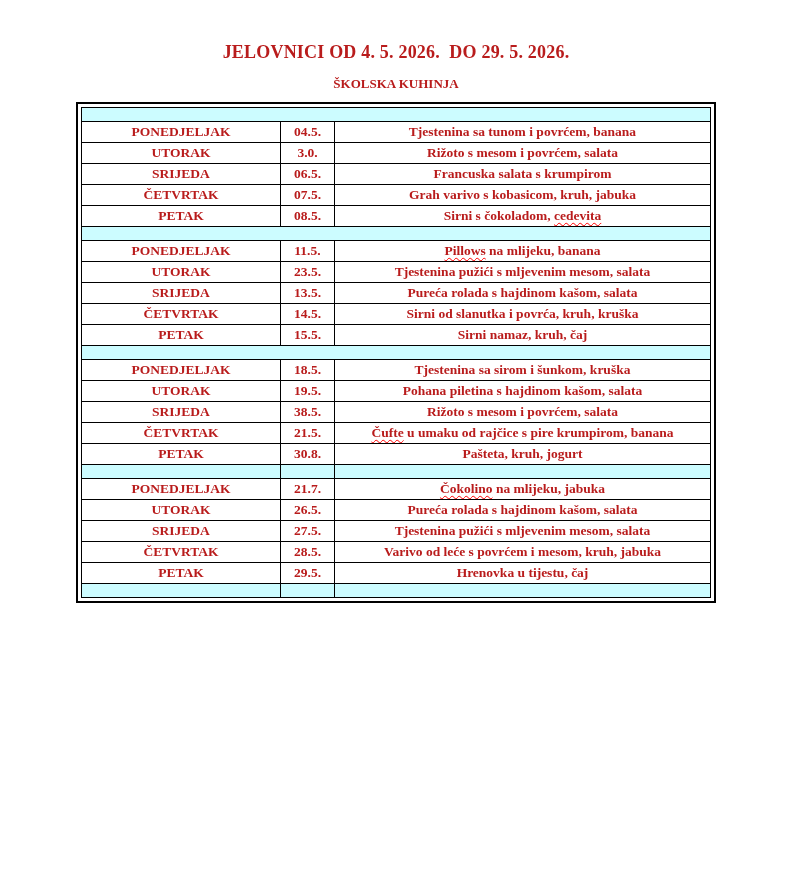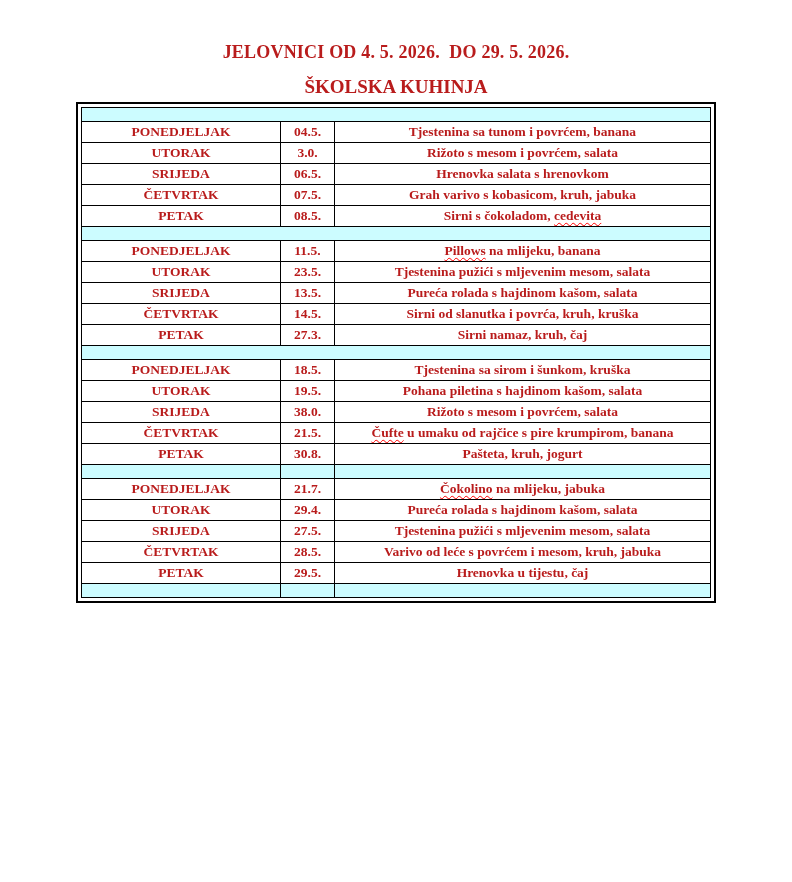--- a/index.html
+++ b/index.html
@@ -17,26 +17,26 @@
     padding-top: 42px;
     text-align: center;
     font-size: 18px;
     font-weight: 700;
     letter-spacing: 0.2px;
     white-space: pre;
   }
   .subtitle {
     margin: 13px 0 0 0;
     text-align: center;
-    font-size: 19px;
+    font-size: 13px;
     font-weight: 700;
   }
   .table-wrap {
     width: 630px;
-    margin: 4px auto 0 auto;
+    margin: 10px auto 0 auto;
     border: 2px solid var(--border-color, #000);
     padding: 3px;
     background: #ffffff;
   }
   table.menu {
     width: 100%;
     border-collapse: collapse;
     table-layout: fixed;
   }
   table.menu td {
@@ -85,21 +85,21 @@
             <td><span>Tjestenina sa tunom i povrćem, banana</span></td>
           </tr>
           <tr class="day-row">
             <td>UTORAK</td>
             <td>3.0.</td>
             <td><span>Rižoto s mesom i povrćem, salata</span></td>
           </tr>
           <tr class="day-row">
             <td>SRIJEDA</td>
             <td>06.5.</td>
-            <td><span>Hrenovka salata s hrenovkom</span></td>
+            <td><span>Francuska salata s krumpirom</span></td>
           </tr>
           <tr class="day-row">
             <td>ČETVRTAK</td>
             <td>07.5.</td>
             <td><span>Grah varivo s kobasicom, kruh, jabuka</span></td>
           </tr>
           <tr class="day-row">
             <td>PETAK</td>
             <td>08.5.</td>
             <td><span>Sirni s čokoladom, </span><span class="spell">cedevita</span></td>
@@ -122,39 +122,39 @@
             <td>13.5.</td>
             <td><span>Pureća rolada s hajdinom kašom, salata</span></td>
           </tr>
           <tr class="day-row">
             <td>ČETVRTAK</td>
             <td>14.5.</td>
             <td><span>Sirni od slanutka i povrća, kruh, kruška</span></td>
           </tr>
           <tr class="day-row">
             <td>PETAK</td>
-            <td>27.3.</td>
+            <td>15.5.</td>
             <td><span>Sirni namaz, kruh, čaj</span></td>
           </tr>
           <tr class="sep-row">
             <td colspan="3"></td>
           </tr>
           <tr class="day-row">
             <td>PONEDJELJAK</td>
             <td>18.5.</td>
             <td><span>Tjestenina sa sirom i šunkom, kruška</span></td>
           </tr>
           <tr class="day-row">
             <td>UTORAK</td>
             <td>19.5.</td>
             <td><span>Pohana piletina s hajdinom kašom, salata</span></td>
           </tr>
           <tr class="day-row">
             <td>SRIJEDA</td>
-            <td>38.0.</td>
+            <td>38.5.</td>
             <td><span>Rižoto s mesom i povrćem, salata</span></td>
           </tr>
           <tr class="day-row">
             <td>ČETVRTAK</td>
             <td>21.5.</td>
             <td><span class="spell">Čufte</span><span> u umaku od rajčice s pire krumpirom, banana</span></td>
           </tr>
           <tr class="day-row">
             <td>PETAK</td>
             <td>30.8.</td>
@@ -165,21 +165,21 @@
             <td></td>
             <td></td>
           </tr>
           <tr class="day-row">
             <td>PONEDJELJAK</td>
             <td>21.7.</td>
             <td><span class="spell">Čokolino</span><span> na mlijeku, jabuka</span></td>
           </tr>
           <tr class="day-row">
             <td>UTORAK</td>
-            <td>29.4.</td>
+            <td>26.5.</td>
             <td><span>Pureća rolada s hajdinom kašom, salata</span></td>
           </tr>
           <tr class="day-row">
             <td>SRIJEDA</td>
             <td>27.5.</td>
             <td><span>Tjestenina pužići s mljevenim mesom, salata</span></td>
           </tr>
           <tr class="day-row">
             <td>ČETVRTAK</td>
             <td>28.5.</td>

